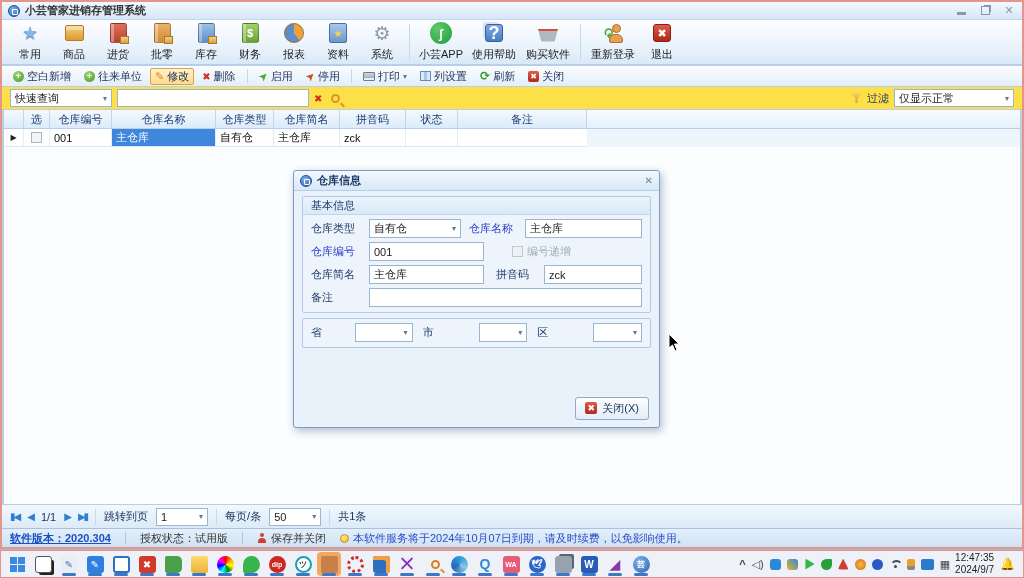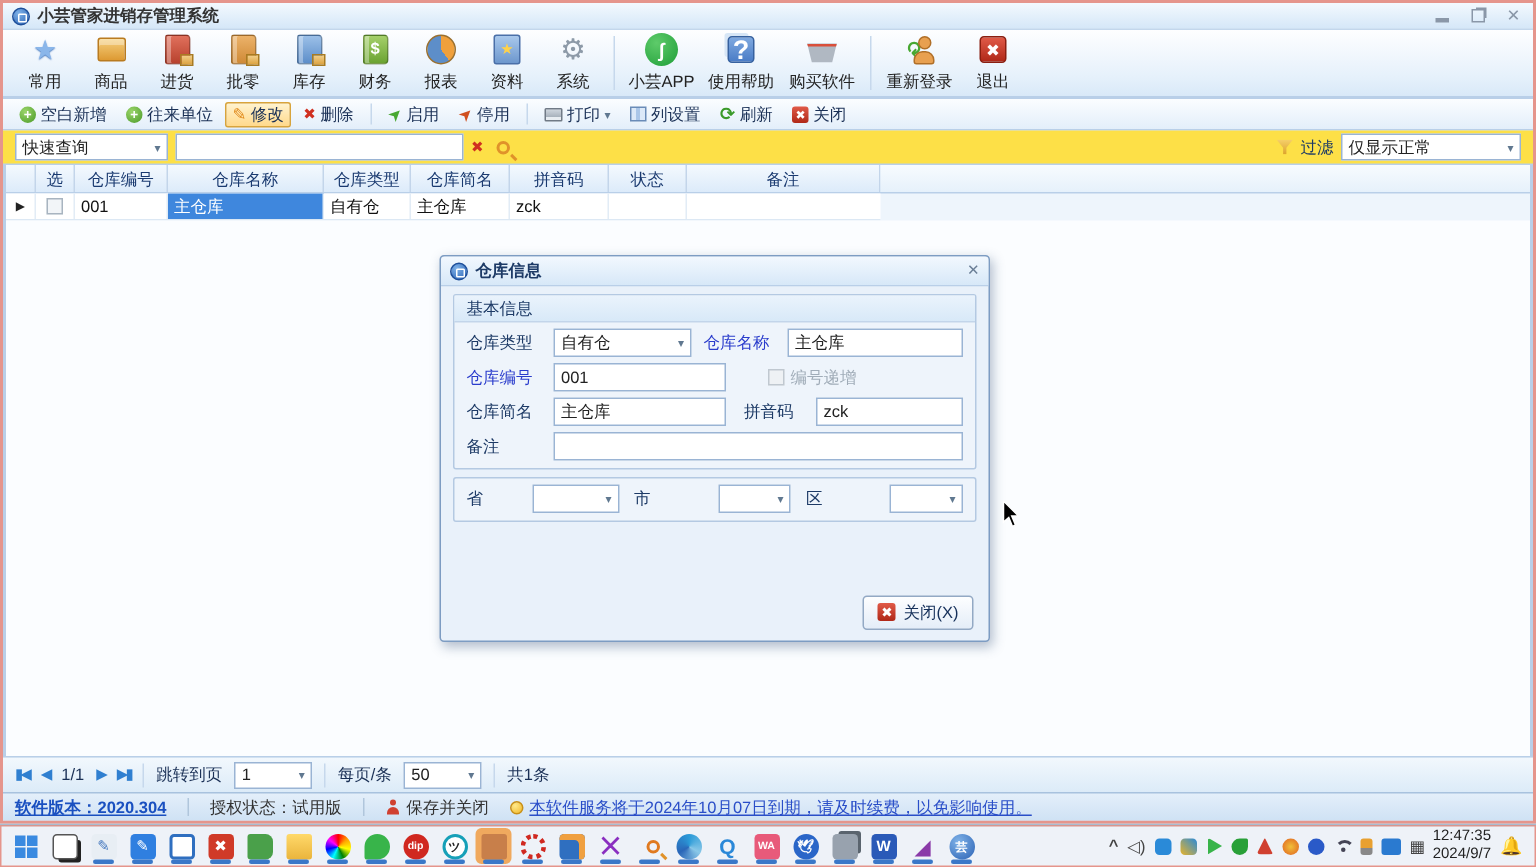--- a/index.html
+++ b/index.html
@@ -92,21 +92,21 @@
   .grid-fill { flex:1; background:#fbfdff; }
 
   
   .pager { height:24px; background:linear-gradient(#f2f8fd,#dcebf8); border-top:1px solid #b9cfe8; display:flex; align-items:center; gap:8px; padding:0 8px; color:#1a3056; }
   .pg-ic { color:#2f7fd0; font-size:10px; cursor:pointer; letter-spacing:-2px; }
   .pg-sep { width:1px; height:16px; background:#c6d8ec; }
 
   
   .statusbar { height:19px; background:linear-gradient(#e4effa,#cfe2f4); border-top:1px solid #a8c2de; display:flex; align-items:center; gap:14px; padding:0 8px; color:#333; }
   .link { color:#1a50c0; text-decoration:underline; font-weight:bold; cursor:pointer; }
-  .notice { color:#2a4ec8; text-decoration:underline; cursor:pointer; }
+  .notice { color:#2a4ec8; cursor:pointer; }
   .s-sep { width:1px; height:12px; background:#b0c6dc; }
   .person-ic { width:10px; height:10px; position:relative; }
   .person-ic::before { content:""; position:absolute; left:3px; top:0; width:4px; height:4px; border-radius:50%; background:#d04030; }
   .person-ic::after { content:""; position:absolute; left:1px; bottom:0; width:8px; height:5px; border-radius:4px 4px 0 0; background:#d04030; }
   .bulb { width:9px; height:9px; border-radius:50%; background:radial-gradient(circle at 35% 30%,#ffe98a,#f0b82a); border:1px solid #c89018; }
 
   
   .dialog { position:absolute; left:293px; top:170px; width:367px; height:258px; background:#e9f1fa; border:1px solid #7d9cc2; border-radius:3px; box-shadow:2px 3px 8px rgba(40,70,110,.35); display:flex; flex-direction:column; }
   .dlg-title { height:20px; display:flex; align-items:center; padding:0 6px; background:linear-gradient(#f2f8fe,#d7e8f8); border-bottom:1px solid #b9cfe8; border-radius:3px 3px 0 0; color:#1d3a66; font-weight:bold; }
   .dlg-title .x { margin-left:auto; color:#6a7e96; font-size:10px; cursor:pointer; }

